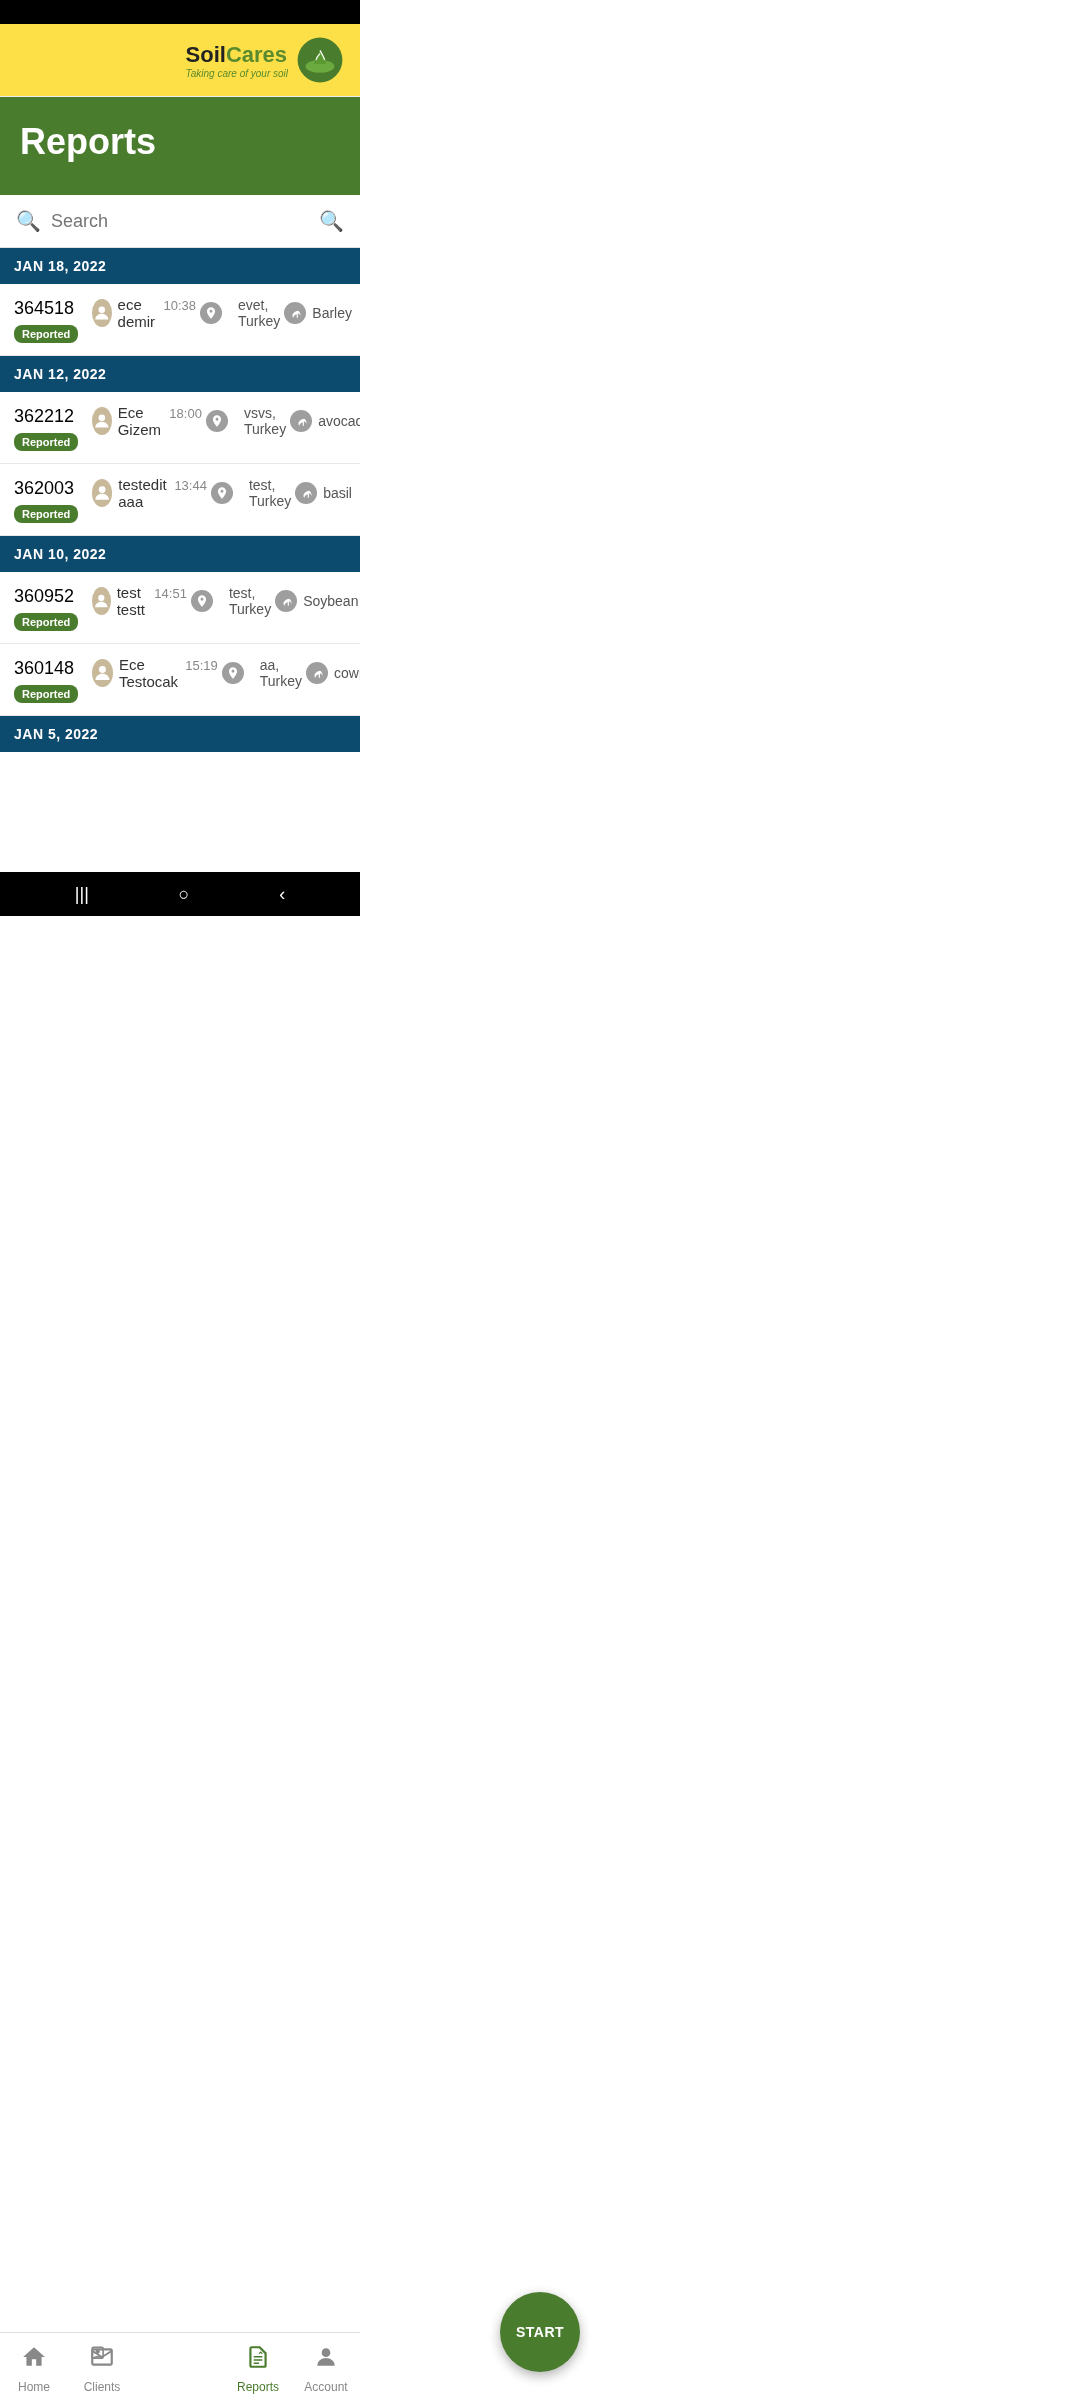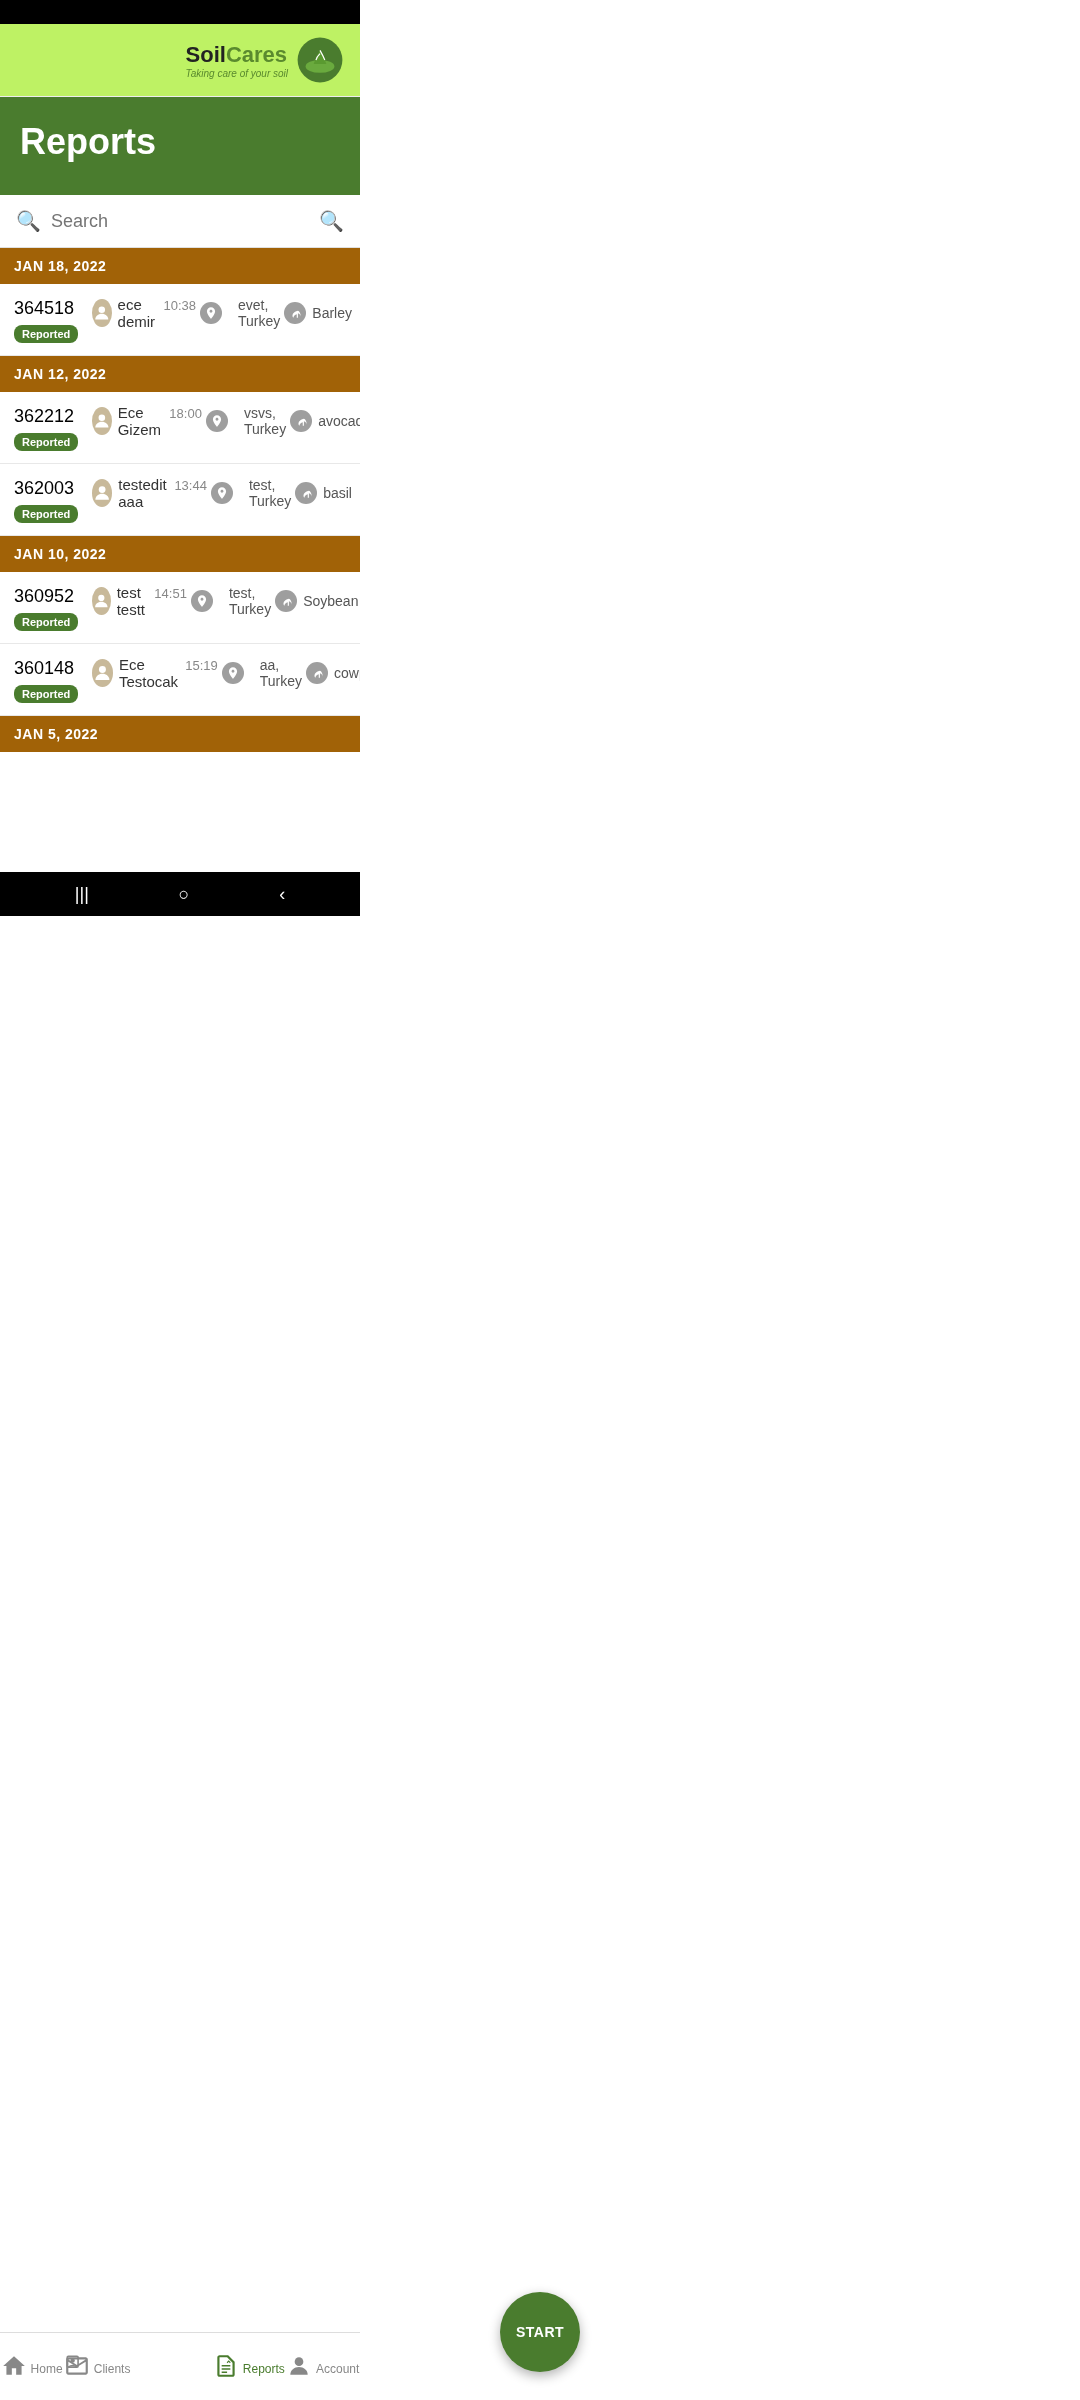--- a/index.html
+++ b/index.html
@@ -10,21 +10,21 @@
       font-family: 'Helvetica Neue', Arial, sans-serif;
       background: #fff;
       overflow-x: hidden;
     }
     .status-bar {
       background: #000;
       height: 24px;
       width: 100%;
     }
     .header {
-      background: #bef264;
+      background: #fde047;
       padding: 12px 16px;
       display: flex;
       justify-content: flex-end;
       align-items: center;
       border-bottom: 1px solid #eee;
     }
     .logo-container {
       display: flex;
       align-items: center;
       gap: 8px;
@@ -73,21 +73,21 @@
       outline: none;
       font-size: 18px;
       color: #888;
       background: transparent;
     }
     .search-icon-right {
       color: #555;
       font-size: 20px;
     }
     .date-header {
-      background: #a16207;
+      background: #0c4a6e;
       padding: 10px 14px;
       font-size: 14px;
       font-weight: 600;
       color: #fff;
       letter-spacing: 0.5px;
     }
     .report-item {
       display: flex;
       align-items: flex-start;
       padding: 12px 14px;
@@ -192,21 +192,21 @@
       background: #fff;
       border-top: 1px solid #ddd;
       display: flex;
       justify-content: space-around;
       align-items: center;
       padding: 8px 0 4px;
       height: 68px;
     }
     .nav-item {
       display: flex;
-      flex-direction: row;
+      flex-direction: column;
       align-items: center;
       gap: 4px;
       font-size: 12px;
       color: #888;
       cursor: pointer;
       min-width: 60px;
     }
     .nav-item.active {
       color: #4a7c2e;
     }

